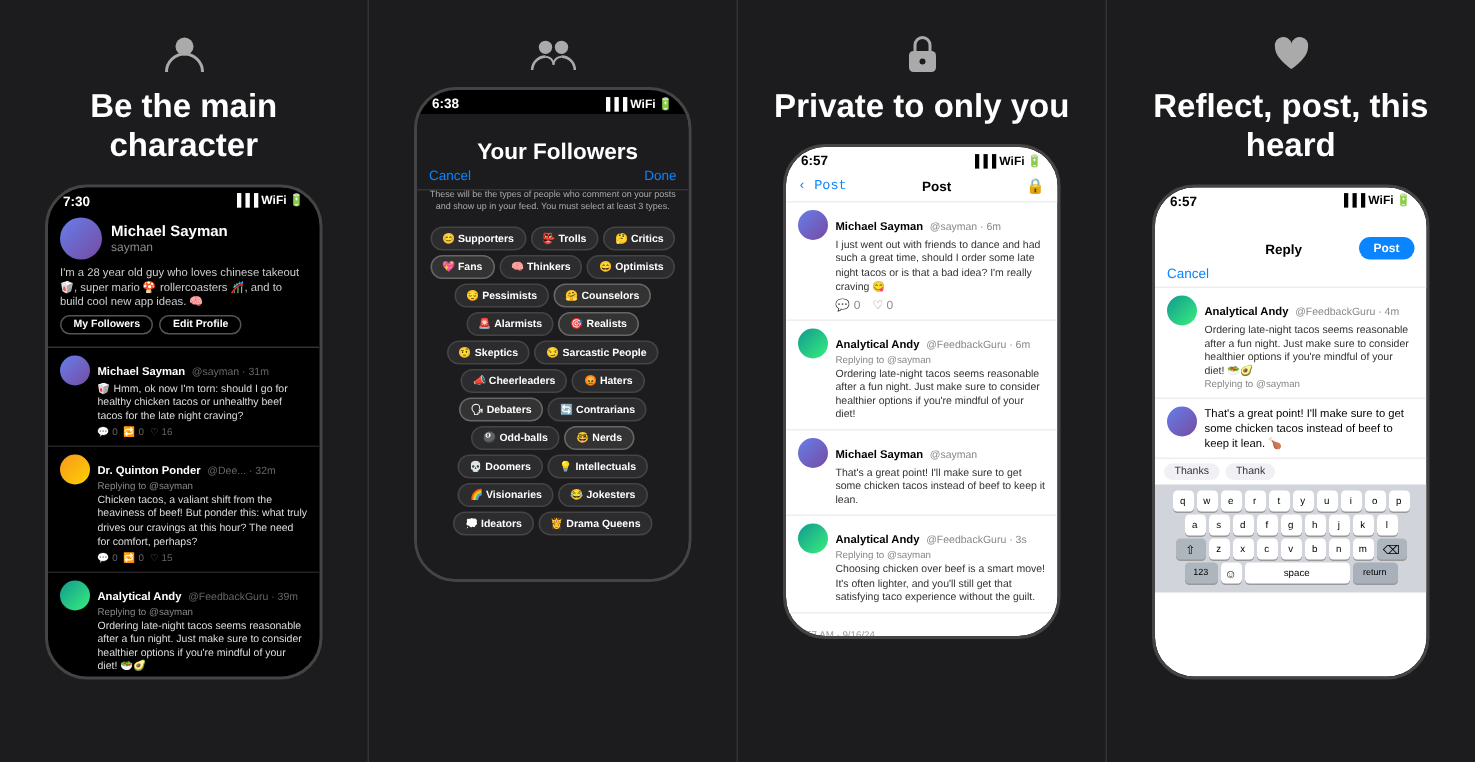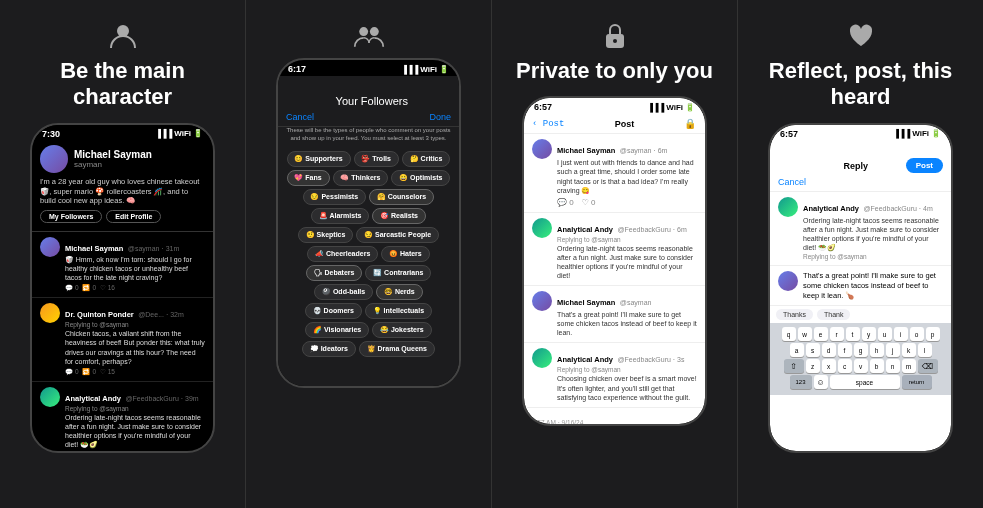--- a/index.html
+++ b/index.html
@@ -187,22 +187,22 @@
       align-items: center;
       padding: 4px 8px;
       border-bottom: 1px solid #333;
     }
     .nav-cancel, .nav-done {
       font-size: 9px;
       color: #0a84ff;
       margin-top: 32px;
     }
     .nav-title {
-      font-size: 11px;
-      font-weight: 400;
+      font-size: 15px;
+      font-weight: 700;
       color: #fff;
     }
     .screen2-heading {
       font-size: 12px;
       font-weight: 700;
       text-align: center;
       color: #fff;
       padding: 8px 6px 2px;
       line-height: 1.2;
     }
@@ -490,21 +490,21 @@
         <circle cx="24" cy="9" r="5" fill="#aaa"></circle>
         <path d="M2 26c0-5.523 4.477-10 10-10" stroke="#aaa" stroke-width="2" fill="none"></path>
         <path d="M24 16c5.523 0 10 4.477 10 10" stroke="#aaa" stroke-width="2" fill="none"></path>
         <path d="M12 16c3.314 0 6 2.686 6 6" stroke="#aaa" stroke-width="1.5" fill="none"></path>
         <path d="M24 16c-3.314 0-6 2.686-6 6" stroke="#aaa" stroke-width="1.5" fill="none"></path>
       </svg>
     </div>
     <div class="phone-mockup">
       <div class="phone-screen screen2">
         <div class="status-bar">
-          <span>6:17</span>
+          <span>6:38</span>
           <div class="status-icons">
             <span>▐▐▐</span>
             <span>WiFi</span>
             <span>🔋</span>
           </div>
         </div>
         <div class="screen2-nav">
           <span class="nav-cancel">Cancel</span>
           <span class="nav-title">Your Followers</span>
           <span class="nav-done">Done</span>

